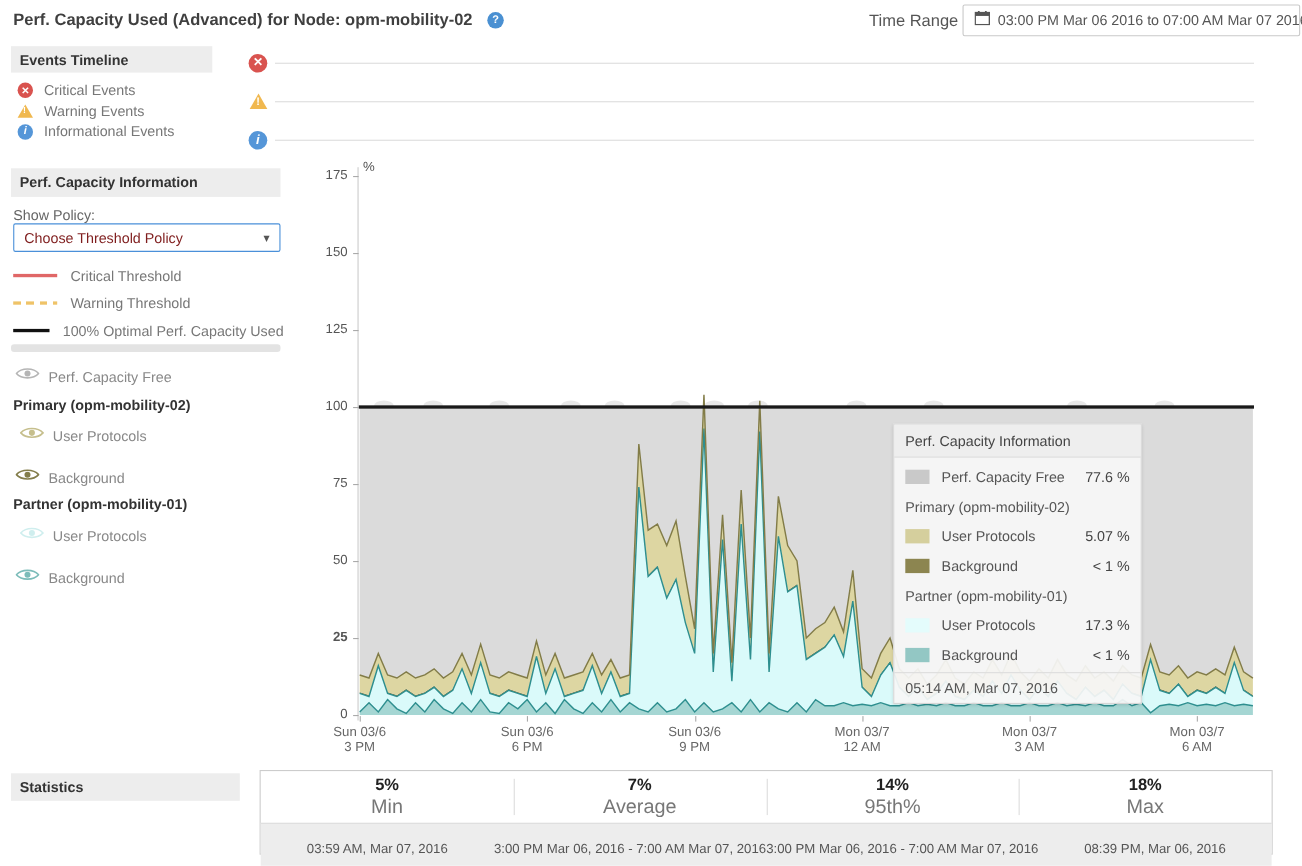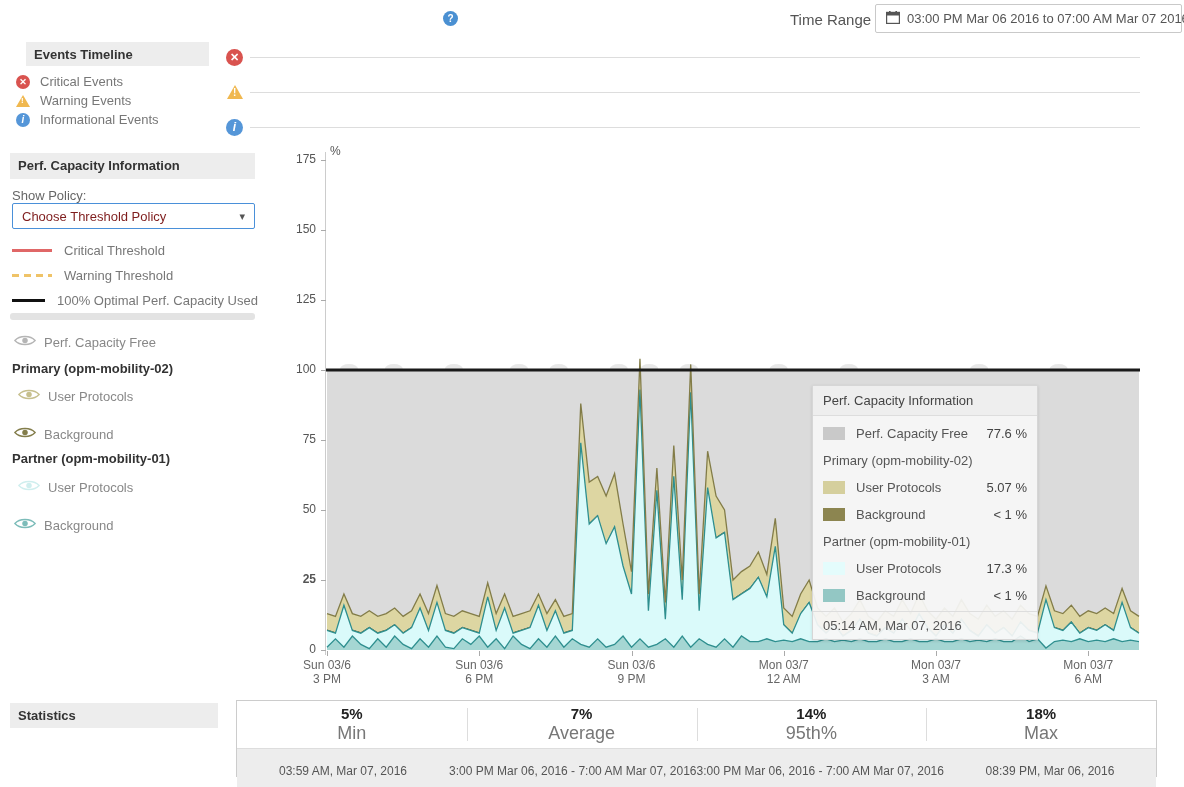--- a/index.html
+++ b/index.html
@@ -12,21 +12,21 @@
     background:#4a90d2; color:#fff; font-size:10px; font-weight:bold; text-align:center; line-height:15px; }
   .time-range-label { position:absolute; left:790px; top:11px; font-size:15px; color:#555; }
   .time-range-box { position:absolute; left:875px; top:4px; width:307px; height:29px; border:1px solid #c9c9c9;
     border-radius:2px; background:#fff; display:flex; align-items:center; padding:0 10px; cursor:pointer; }
   .time-range-box .cal { margin-right:7px; display:inline-block; }
   .time-range-box .tr-text { font-size:13px; color:#555; flex:1; white-space:nowrap; }
 
   
   .panel-header { position:absolute; background:#ededed; font-size:13px; font-weight:bold; color:#333;
     padding:5px 8px; }
-  .evt-header { left:26px; top:42px; width:183px; height:24px; }
+  .evt-header { left:10px; top:42px; width:183px; height:24px; }
   .pci-header { left:10px; top:153px; width:245px; height:26px; }
   .stats-header { left:10px; top:703px; width:208px; height:25px; }
 
   .evt-legend { position:absolute; left:16px; top:72px; }
   .evt-legend .row { display:flex; align-items:center; height:19px; font-size:13px; color:#777; }
   .evt-legend .row .txt { margin-left:10px; }
 
   .icon-critical { width:14px; height:14px; border-radius:50%; background:#d9534f; color:#fff; font-size:9px;
     font-weight:bold; text-align:center; line-height:14px; display:inline-block; }
   .icon-info { width:14px; height:14px; border-radius:50%; background:#5596d8; color:#fff; font-size:10px;
@@ -93,20 +93,21 @@
   .stats-cell .l { font-size:18px; color:#777; margin-top:1px; }
   .stats-cell .sep { position:absolute; left:0; top:7px; bottom:7px; width:1px; background:#ddd; }
   .stats-bottom { display:flex; height:44px; background:#ededed; border-top:1px solid #ddd; align-items:center; }
   .stats-bcell { flex:1; text-align:center; font-size:12px; color:#555; white-space:nowrap; }
 </style>
 </head>
 <body>
 
 <div class="app">
 
+  <div class="page-title">Perf. Capacity Used (Advanced) for Node: opm-mobility-02</div>
   <div class="help-badge">?</div>
   <div class="time-range-label">Time Range</div>
   <div class="time-range-box">
     <span class="cal">
       <svg width="14" height="13" viewBox="0 0 14 13">
           <rect x="0.5" y="1.5" width="13" height="11" fill="none" stroke="#555" stroke-width="1.4"></rect>
           <rect x="0.5" y="1.5" width="13" height="3" fill="#555"></rect>
           <rect x="3" y="0" width="1.6" height="3" fill="#555"></rect>
           <rect x="9.4" y="0" width="1.6" height="3" fill="#555"></rect>
         </svg>

